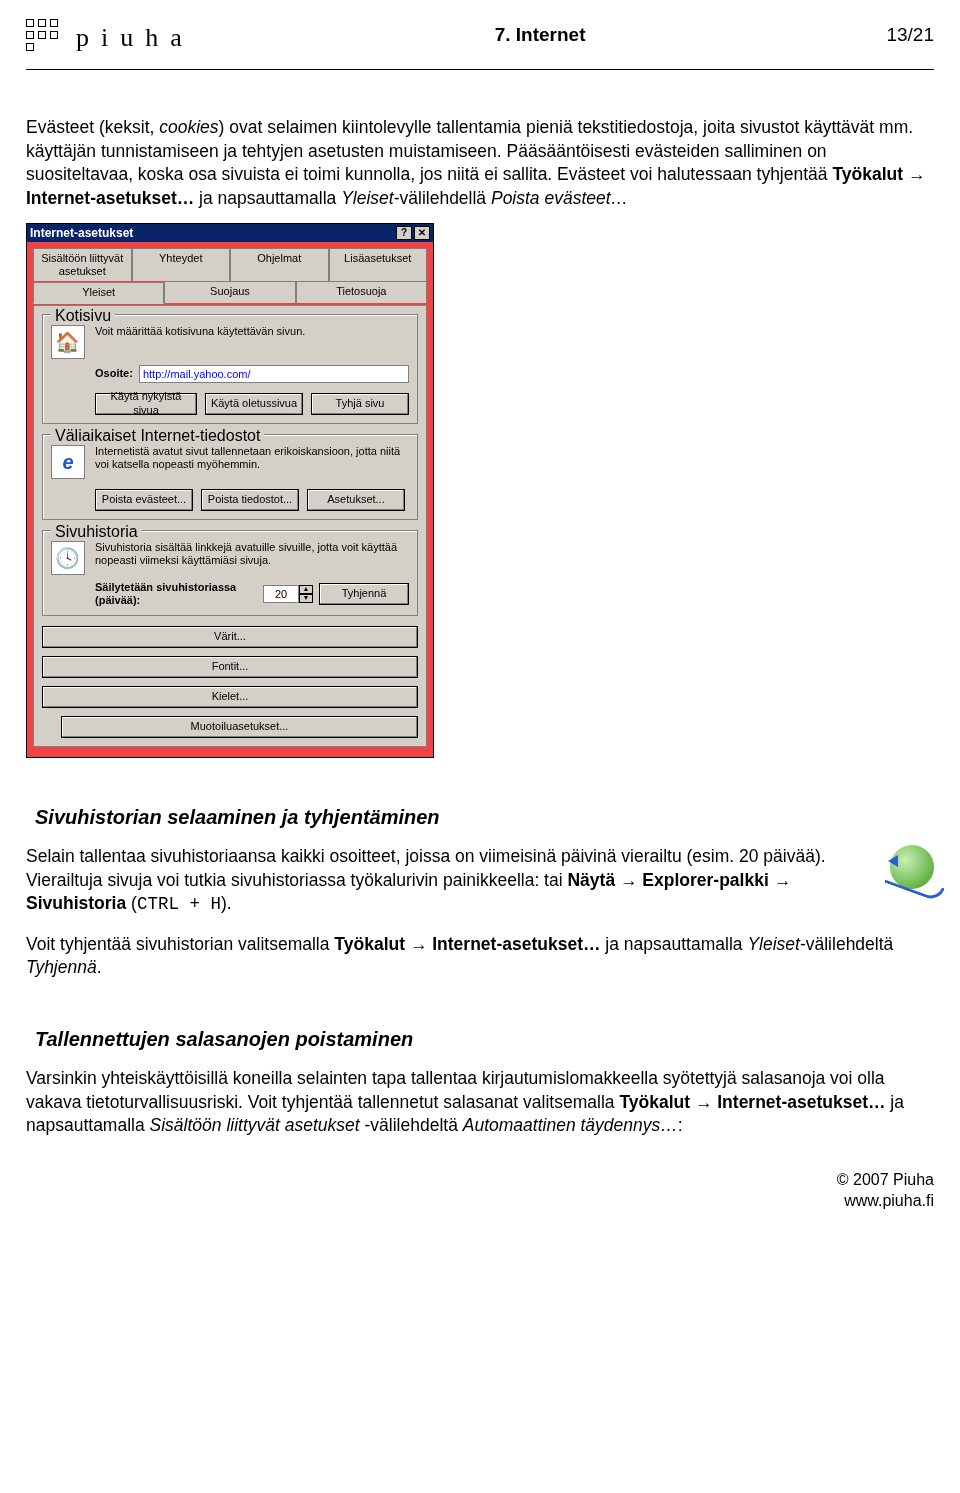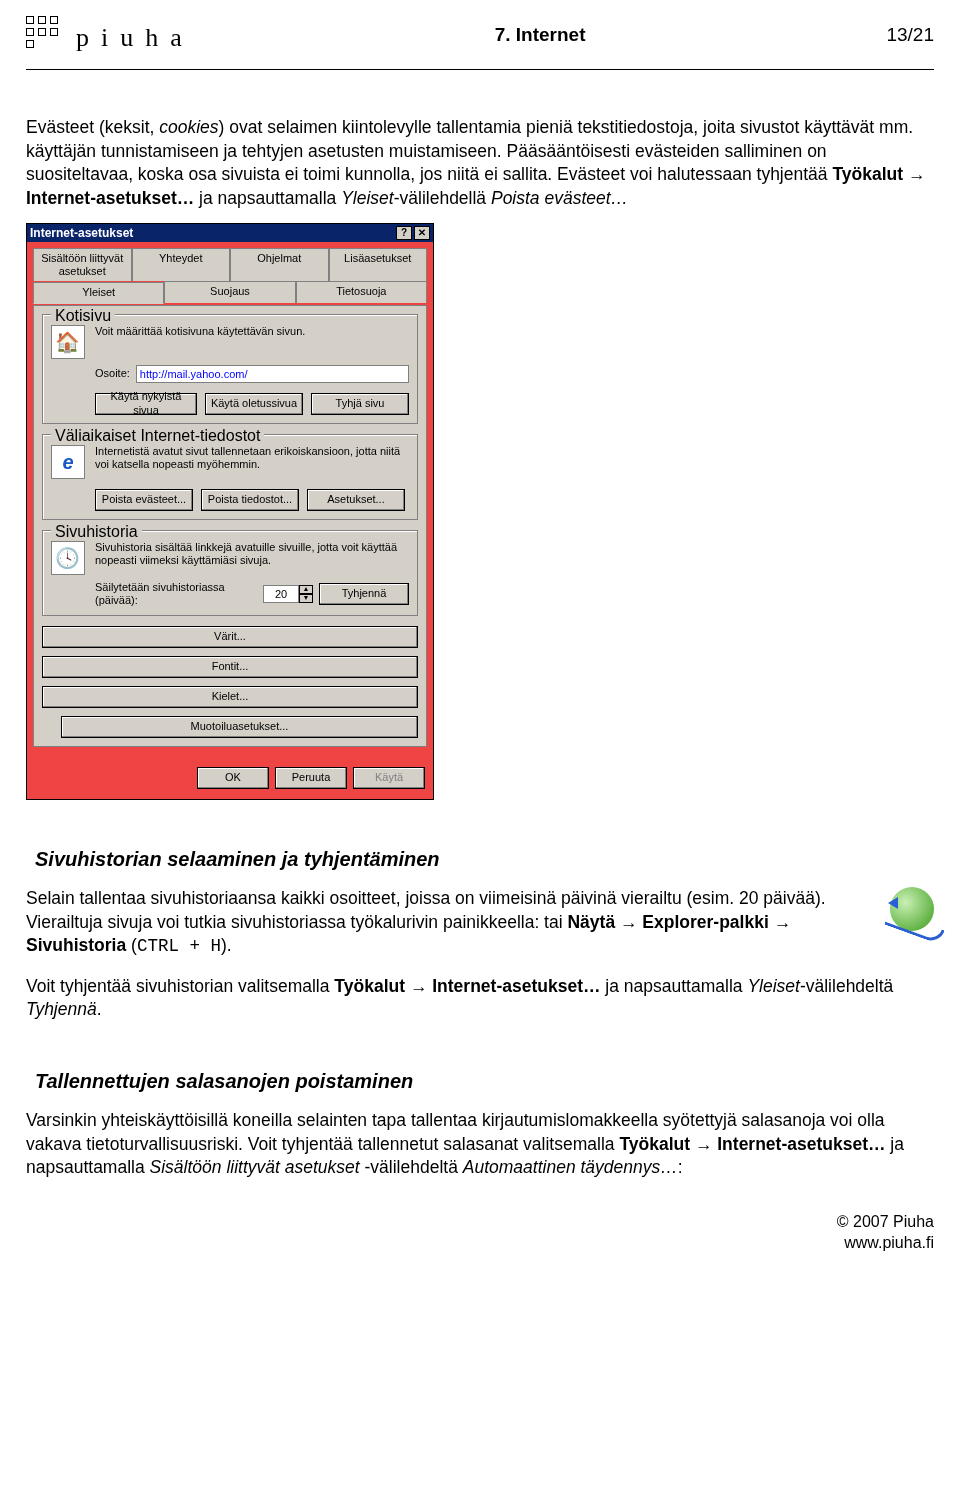--- a/index.html
+++ b/index.html
@@ -18,21 +18,21 @@
     position: relative;
   }
   .header {
     display: flex;
     align-items: flex-start;
     justify-content: space-between;
     margin-bottom: 14px;
   }
   .logo-block {
     display: flex;
-    align-items: flex-start;
+    align-items: flex-end;
     gap: 14px;
   }
   .logo-squares {
     width: 36px;
   }
   .logo-squares .row { display:flex; gap:4px; margin-bottom:4px; }
   .logo-squares .sq { width:8px; height:8px; border:1.5px solid #000; }
   .logo-text {
     font-size: 26px;
     letter-spacing: 12px;
@@ -131,21 +131,21 @@
   .grp-row { display:flex; align-items: flex-start; gap: 10px; }
   .grp-icon {
     width: 34px; height: 34px;
     background: #fff;
     border: 1px solid #808080;
     display:flex; align-items:center; justify-content:center;
     font-size: 20px;
   }
   .grp-text { flex:1; font-size: 11px; }
   .form-row { display:flex; align-items:center; gap:6px; margin-top:6px; margin-left:44px; }
-  .label-sm { font-size:11px; text-decoration: underline; text-decoration-color: transparent; }
+  .label-sm { font-size:11px; text-decoration: underline; text-decoration-color: transparent; font-weight: bold; }
   .txt-input {
     flex:1;
     height:18px;
     border:1px solid #808080;
     background:#fff;
     color:#00f;
     padding:1px 3px;
     font-size:11px;
   }
   .btn-row { display:flex; gap:8px; margin-top:10px; justify-content:flex-start; }
@@ -327,25 +327,20 @@
         </div>
 
         <div class="btn-row" style="justify-content:space-between;flex-direction:column;">
           <div class="w-btn" style="min-width:84px;">Värit...</div>
           <div class="w-btn" style="min-width:84px;">Fontit...</div>
           <div class="w-btn" style="min-width:84px;">Kielet...</div>
           <div class="w-btn" style="min-width:112px;margin-left:19px;">Muotoiluasetukset...</div>
         </div>
       </div>
     </div>
-    <div class="bottom-btns">
-      <div class="w-btn">OK</div>
-      <div class="w-btn">Peruuta</div>
-      <div class="w-btn disabled">Käytä</div>
-    </div>
   </div>
 
   <h3 class="sec-title">Sivuhistorian selaaminen ja tyhjentäminen</h3>
 
   <div class="hist-flex">
     <p class="body-text" style="flex:1; margin:0;">
       <span>Selain tallentaa sivuhistoriaansa kaikki osoitteet, joissa on viimeisinä päivinä vierailtu (esim. 20 päivää). Vierailtuja sivuja voi tutkia sivuhistoriassa työkalurivin painikkeella: tai </span><b>Näytä → Explorer-palkki → Sivuhistoria</b><span> (</span><span class="mono">CTRL + H</span><span>).</span>
     </p>
     <div class="hist-icon"></div>
   </div>

